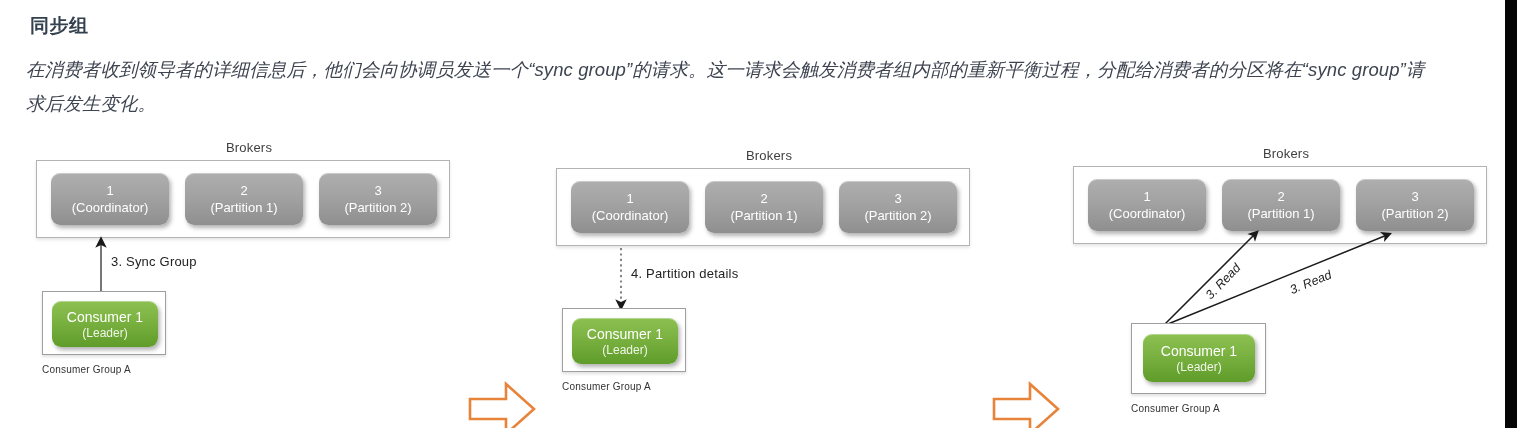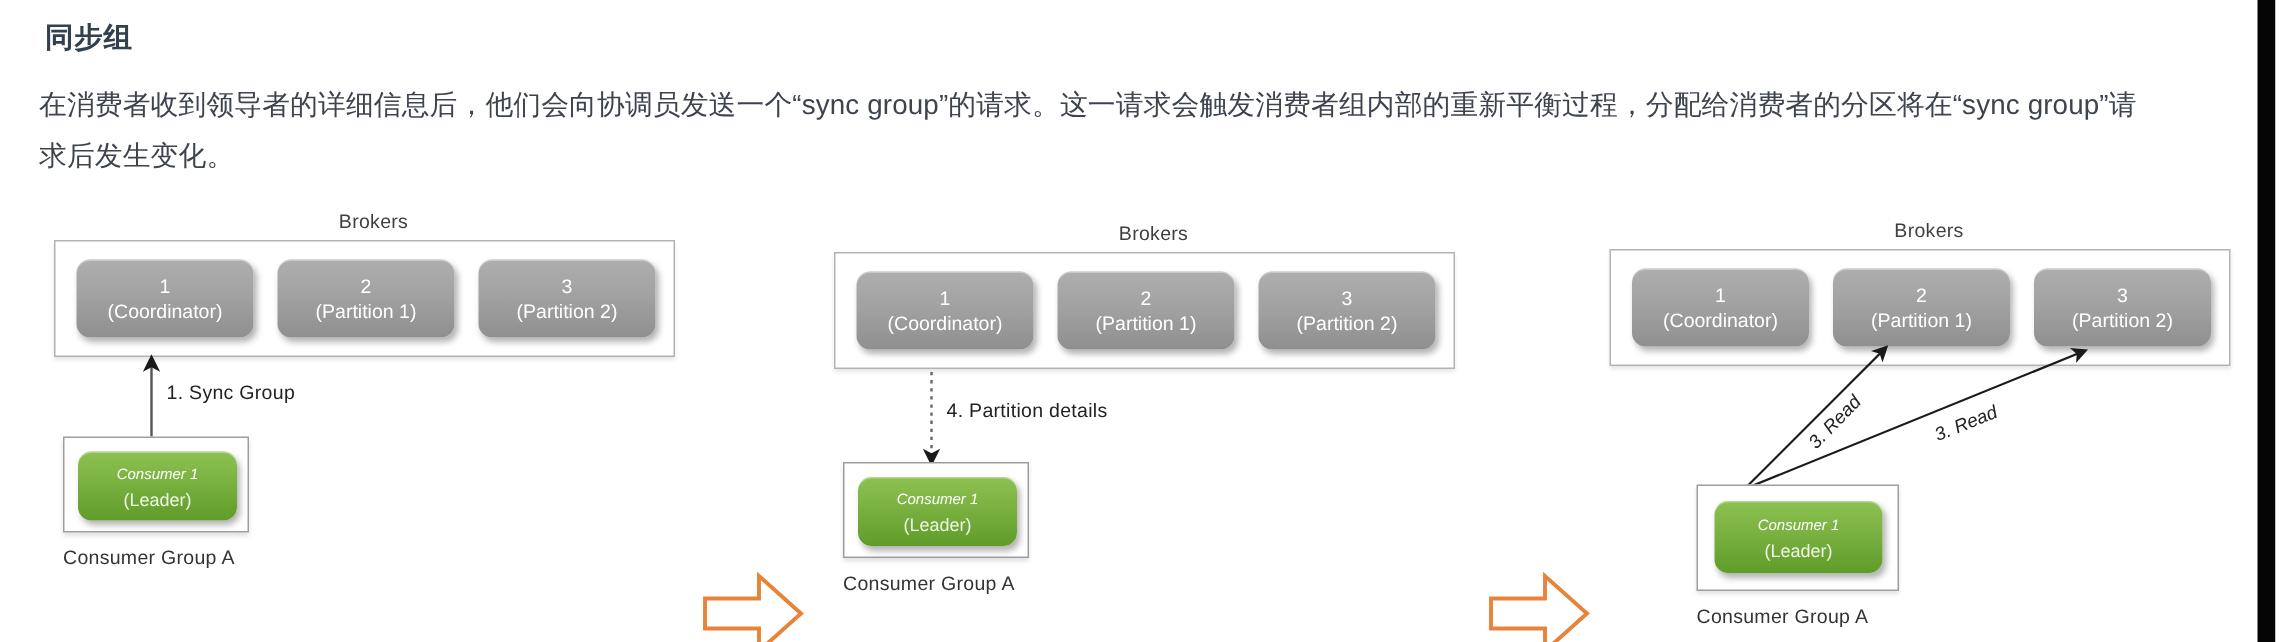--- a/index.html
+++ b/index.html
@@ -33,20 +33,21 @@
     line-height: 28px;
   }
   #paragraph {
     font-size: 18.5px;
     line-height: 34px;
     color: #3d4450;
     margin: 0;
     padding-top: 9px;
     width: 1400px;
     letter-spacing: 0.1px;
+    font-style: italic;
   }
 
   
   #right-edge-bar {
     position: absolute;
     top: 0;
     left: 1505px;
     width: 12px;
     height: 428px;
     background: #050506;
@@ -157,33 +158,32 @@
     background: linear-gradient(180deg, #8cc152 0%, #7cb342 40%, #5f9c2a 100%);
     box-shadow: 2px 3px 4px rgba(0,0,0,0.30), inset 0 1px 0 rgba(255,255,255,0.35);
     color: #ffffff;
     display: flex;
     flex-direction: column;
     align-items: center;
     justify-content: center;
     box-sizing: border-box;
   }
   .consumer-title {
-    font-size: 10px;
+    font-size: 14px;
     line-height: 18px;
     color: #ffffff;
-    font-style: italic;
   }
   .consumer-role {
     font-size: 12px;
     line-height: 15px;
     color: #f0f5e8;
   }
   .cg-label {
     position: absolute;
-    font-size: 13px;
+    font-size: 10px;
     color: #333333;
     white-space: nowrap;
     letter-spacing: 0.2px;
   }
 
   
   .flow-label {
     position: absolute;
     font-size: 13px;
     color: #222222;
@@ -238,21 +238,21 @@
 
     <svg class="panel-svg" viewBox="0 0 430 280">
       <defs>
         <marker id="ah1" markerWidth="9" markerHeight="9" refX="4.2" refY="4.2" orient="auto">
           <path d="M0.6,0.6 L7.8,4.2 L0.6,7.8 L2.4,4.2 Z" fill="#1a1a1a"></path>
         </marker>
       </defs>
       <line x1="73" y1="155" x2="73" y2="104" stroke="#555555" stroke-width="1.6" marker-end="url(#ah1)"></line>
     </svg>
 
-    <div class="flow-label" style="left:83px; top:116px;">1. Sync Group</div>
+    <div class="flow-label" style="left:83px; top:116px;">3. Sync Group</div>
 
     <div class="cg-box" style="left:14px; top:153px; width:124px; height:64px;">
       <div class="consumer" style="left:9px; top:9px; width:106px; height:46px;">
         <span class="consumer-title">Consumer 1</span>
         <span class="consumer-role">(Leader)</span>
       </div>
     </div>
     <div class="cg-label" style="left:14px; top:226px;">Consumer Group A</div>
   </div>
 

